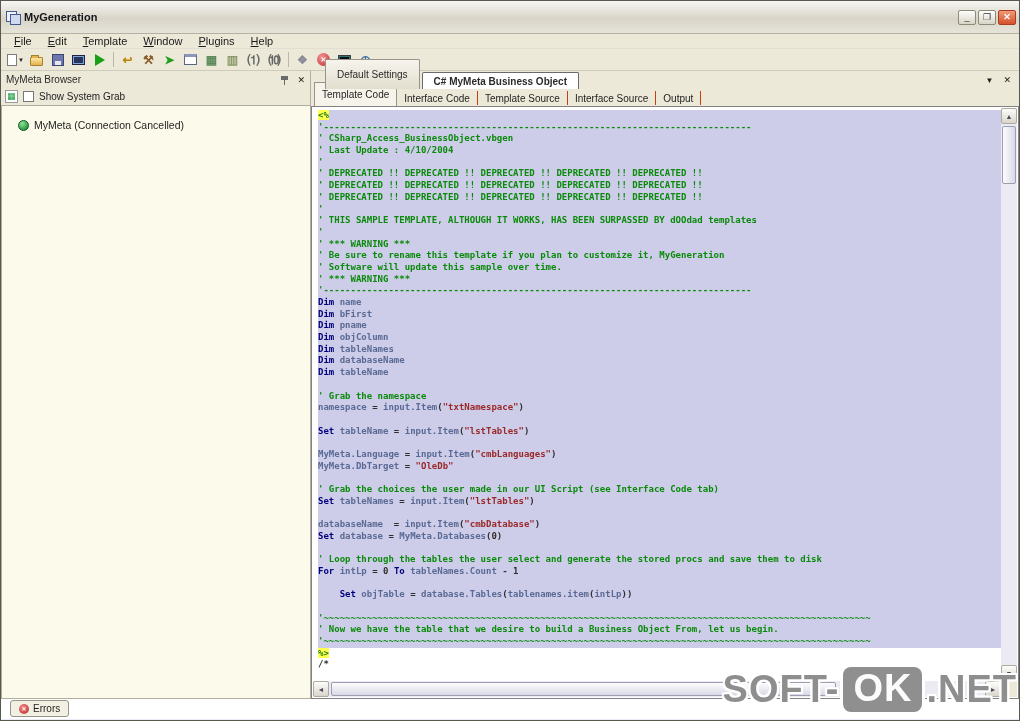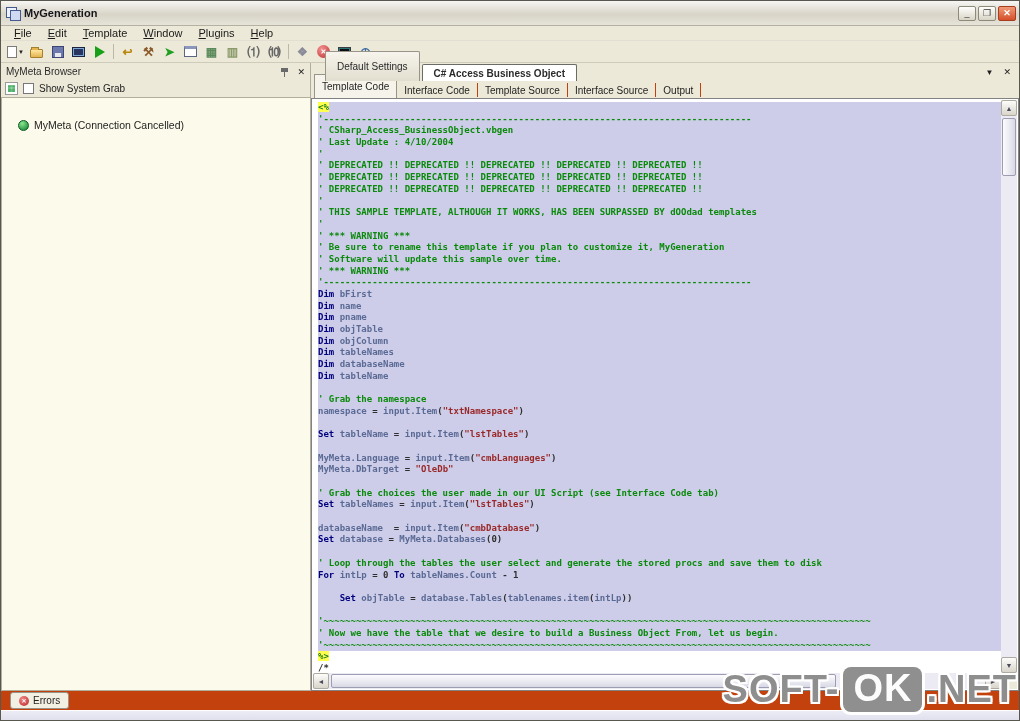--- a/index.html
+++ b/index.html
@@ -3,21 +3,21 @@
 <meta charset="utf-8">
 <style>
   * { box-sizing: border-box; }
   html,body { margin:0; padding:0; }
   body {
     width:1020px; height:721px; position:relative; overflow:hidden;
     font-family:"Liberation Sans", sans-serif; background:#ece9d8;
     border:1px solid #58584f;
   }
   
-  .titlebar { height:25px; display:flex; align-items:center; padding:0 3px;
+  .titlebar { height:33px; display:flex; align-items:center; padding:0 3px;
     background:linear-gradient(#f7f6f3,#d8d4c8 55%,#e6e3d8); border-bottom:1px solid #b4b0a2; }
   .app-icon { width:13px; height:12px; position:relative; margin:0 2px; }
   .app-icon::before { content:""; position:absolute; left:0; top:0; width:9px; height:9px; background:#eef2ff; border:1px solid #445a8c; }
   .app-icon::after { content:""; position:absolute; left:4px; top:3px; width:9px; height:9px; background:#cfd9f2; border:1px solid #445a8c; }
   .title-text { flex:1; font-size:11px; font-weight:bold; color:#15151a; margin-left:3px; }
   .win-btn { width:18px; height:15px; margin-left:2px; display:flex; align-items:center; justify-content:center;
     font-size:9px; color:#333; background:linear-gradient(#fefefc,#d8d4c6); border:1px solid #8e8a78; border-radius:2px; }
   .win-btn.close { background:linear-gradient(#f09a77,#d4502b); color:#fff; border-color:#a83c1c; font-weight:bold; }
   
   .menubar { height:15px; display:flex; align-items:center; padding-left:5px; font-size:11px; color:#1a1a1a;
@@ -46,21 +46,21 @@
   .sidebar { width:310px; display:flex; flex-direction:column; border-right:1px solid #b2ae9e; }
   .sb-header { height:17px; display:flex; align-items:center; padding:0 5px; font-size:10px; color:#2a2a2a; }
   .sb-header .sb-title { flex:1; }
   .pin-shape { width:9px; height:10px; position:relative; margin-right:8px; }
   .pin-shape::before { content:""; position:absolute; left:1px; top:1px; width:7px; height:4px; background:#6a6a6a; }
   .pin-shape::after { content:""; position:absolute; left:4px; top:5px; width:1px; height:5px; background:#6a6a6a; }
   .sb-close { font-size:9px; color:#222; }
   .sb-options { height:17px; display:flex; align-items:center; gap:5px; padding:0 4px; font-size:10px; color:#222; }
   .sys-icon { width:13px; height:13px; background:#fff; border:1px solid #9a9a9a; color:#179a3a; font-size:9px; line-height:11px; text-align:center; }
   .checkbox { width:11px; height:11px; background:#fff; border:1px solid #777; }
-  .sb-tree { flex:1; background:#fcfaea; border:1px solid #b2ae9e; border-right:none; padding-top:20px; }
+  .sb-tree { flex:1; background:#fcfaea; border:1px solid #b2ae9e; border-right:none; padding-top:12px; }
   .tree-item { display:flex; align-items:center; gap:5px; padding-left:16px; height:14px; font-size:10.5px; color:#1e1e1e; }
   .db-icon { width:11px; height:11px; border-radius:50%; background:radial-gradient(circle at 35% 28%,#8ee68e,#0a7c2e); border:1px solid #0a5a22; }
   
   .docarea { flex:1; display:flex; flex-direction:column; position:relative; }
   .doc-tabstrip { height:18px; display:flex; align-items:flex-end; padding-left:14px; position:relative; }
   .doc-tab { height:30px; display:flex; align-items:center; padding:0 11px; font-size:10px; color:#2a2a2a;
     background:linear-gradient(#f6f4ec,#e2decf); border:1px solid #98948a; border-bottom:none; border-radius:2px 2px 0 0; margin-right:2px; }
   .doc-tab.active { height:17px; background:#fff; font-weight:bold; border-color:#6a6a66; z-index:2; }
   .strip-btns { position:absolute; right:8px; top:4px; display:flex; gap:10px; font-size:8px; color:#1e1e1e; align-items:center; }
   .sub-tabstrip { height:17px; display:flex; align-items:flex-end; padding-left:3px; font-size:10px; background:#ece9d8; }
@@ -82,21 +82,21 @@
   .vsb { position:absolute; top:1px; right:1px; bottom:17px; width:16px; background:#eceaf2; }
   .hsb { position:absolute; left:1px; right:17px; bottom:1px; height:16px; background:#eceaf2; }
   .sbtn { position:absolute; width:16px; height:16px; display:flex; align-items:center; justify-content:center;
     font-size:7px; color:#4a4a5a; background:linear-gradient(#fdfdfb,#d9d5cb); border:1px solid #aeaaa0; border-radius:2px; }
   .vsb .up { top:0; left:0; } .vsb .down { bottom:0; left:0; }
   .hsb .left { left:0; top:0; } .hsb .right { right:0; top:0; }
   .vthumb { position:absolute; left:1px; right:1px; top:18px; height:58px; background:linear-gradient(90deg,#fdfdfe,#d9d9e6); border:1px solid #9c9cb2; border-radius:2px; }
   .hthumb { position:absolute; top:1px; bottom:1px; left:18px; width:505px; background:linear-gradient(#fdfdfe,#d9d9e6); border:1px solid #9c9cb2; border-radius:2px; }
   .sbcorner { position:absolute; right:1px; bottom:1px; width:16px; height:16px; background:#ece9d8; }
   
-  .errors-row { height:19px; display:flex; align-items:flex-start; padding-left:9px; background:#c2410c; }
+  .errors-row { height:19px; display:flex; align-items:flex-start; padding-left:9px; background:#ffffff; }
   .errors-tab { margin-top:1px; height:17px; display:flex; align-items:center; gap:4px; padding:0 8px;
     background:#f2f0e2; border:1px solid #98948a; border-radius:3px; font-size:10px; color:#1e1e1e; }
   .err-icon { width:10px; height:10px; border-radius:50%; background:radial-gradient(circle at 35% 30%,#f08484,#bb2a2a);
     color:#fff; font-size:6px; font-weight:bold; display:flex; align-items:center; justify-content:center; }
   .statusbar { height:18px; background:linear-gradient(#ececf6,#d6d6e6); border-top:1px solid #fff; }
   
   .watermark { position:absolute; right:2px; bottom:8px; z-index:60; display:flex; align-items:center;
     font-weight:bold; font-size:38px; letter-spacing:1px; color:#8e8e8e;
     text-shadow:-2px -2px 0 #fff, 2px -2px 0 #fff, -2px 2px 0 #fff, 2px 2px 0 #fff, 0 -2px 0 #fff, 0 2px 0 #fff, -2px 0 0 #fff, 2px 0 0 #fff; }
   .wm-ok { background:#8f8f8f; color:#fcfcfc; text-shadow:none; border-radius:8px; padding:0 10px 2px 10px; margin:0 4px;
@@ -196,21 +196,21 @@
       <div class="tree-item">
         <span class="db-icon"></span>
         <span>MyMeta (Connection Cancelled)</span>
       </div>
     </div>
   </div>
 
   <div class="docarea">
     <div class="doc-tabstrip" id="doctabs">
       <div class="doc-tab">Default Settings</div>
-        <div class="doc-tab active">C# Access Business Object</div>
+        <div class="doc-tab active">C# MyMeta Business Object</div>
         <div class="strip-btns">
         <span>▼</span>
         <span style="font-size:9px;">✕</span>
       </div>
     </div>
     <div class="sub-tabstrip" id="subtabs">
         <div class="sub-tab active">Template Code</div>
         <div class="sub-tab">Interface Code</div>
         <div class="sub-tab">Template Source</div>
         <div class="sub-tab">Interface Source</div>
@@ -227,24 +227,23 @@
           <div class="cl sel"><span class="cm">' DEPRECATED !! DEPRECATED !! DEPRECATED !! DEPRECATED !! DEPRECATED !!</span></div>
           <div class="cl sel"><span class="cm">' DEPRECATED !! DEPRECATED !! DEPRECATED !! DEPRECATED !! DEPRECATED !!</span></div>
           <div class="cl sel"><span class="cm">'</span></div>
           <div class="cl sel"><span class="cm">' THIS SAMPLE TEMPLATE, ALTHOUGH IT WORKS, HAS BEEN SURPASSED BY dOOdad templates</span></div>
           <div class="cl sel"><span class="cm">'</span></div>
           <div class="cl sel"><span class="cm">' *** WARNING ***</span></div>
           <div class="cl sel"><span class="cm">' Be sure to rename this template if you plan to customize it, MyGeneration</span></div>
           <div class="cl sel"><span class="cm">' Software will update this sample over time.</span></div>
           <div class="cl sel"><span class="cm">' *** WARNING ***</span></div>
           <div class="cl sel"><span class="cm">'-------------------------------------------------------------------------------</span></div>
+          <div class="cl sel"><span class="kw">Dim</span><span class="idn"> name</span></div>
           <div class="cl sel"><span class="kw">Dim</span><span class="idn"> bFirst</span></div>
-          <div class="cl sel"><span class="kw">Dim</span><span class="idn"> name</span></div>
           <div class="cl sel"><span class="kw">Dim</span><span class="idn"> pname</span></div>
-          <div class="cl sel"><span class="kw">Dim</span><span class="idn"> objTable</span></div>
           <div class="cl sel"><span class="kw">Dim</span><span class="idn"> objColumn</span></div>
           <div class="cl sel"><span class="kw">Dim</span><span class="idn"> tableNames</span></div>
           <div class="cl sel"><span class="kw">Dim</span><span class="idn"> databaseName</span></div>
           <div class="cl sel"><span class="kw">Dim</span><span class="idn"> tableName</span></div>
           <div class="cl sel">&nbsp;</div>
           <div class="cl sel"><span class="cm">' Grab the namespace</span></div>
           <div class="cl sel"><span class="idn">namespace</span><span class="pl"> = </span><span class="idn">input.Item</span><span class="pl">(</span><span class="str">"txtNamespace"</span><span class="pl">)</span></div>
           <div class="cl sel">&nbsp;</div>
           <div class="cl sel"><span class="kw">Set</span><span class="idn"> tableName</span><span class="pl"> = </span><span class="idn">input.Item</span><span class="pl">(</span><span class="str">"lstTables"</span><span class="pl">)</span></div>
           <div class="cl sel">&nbsp;</div>

